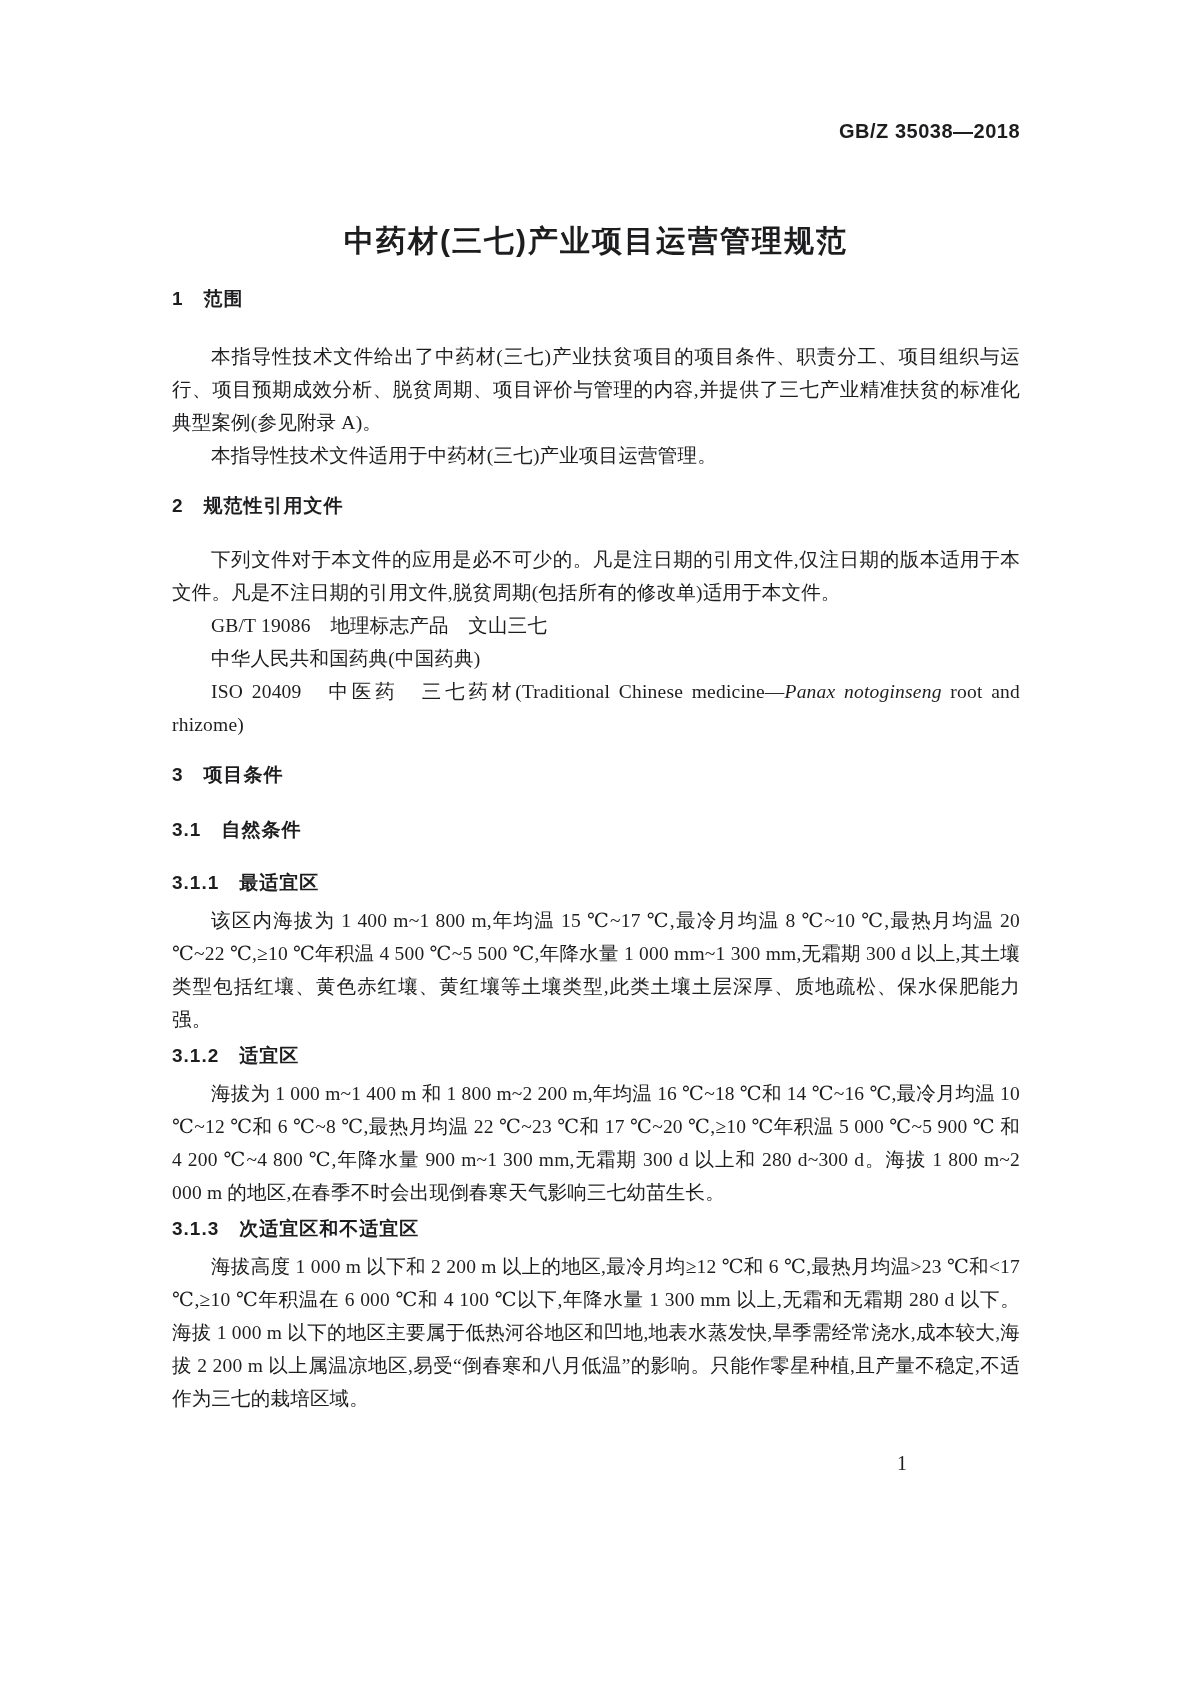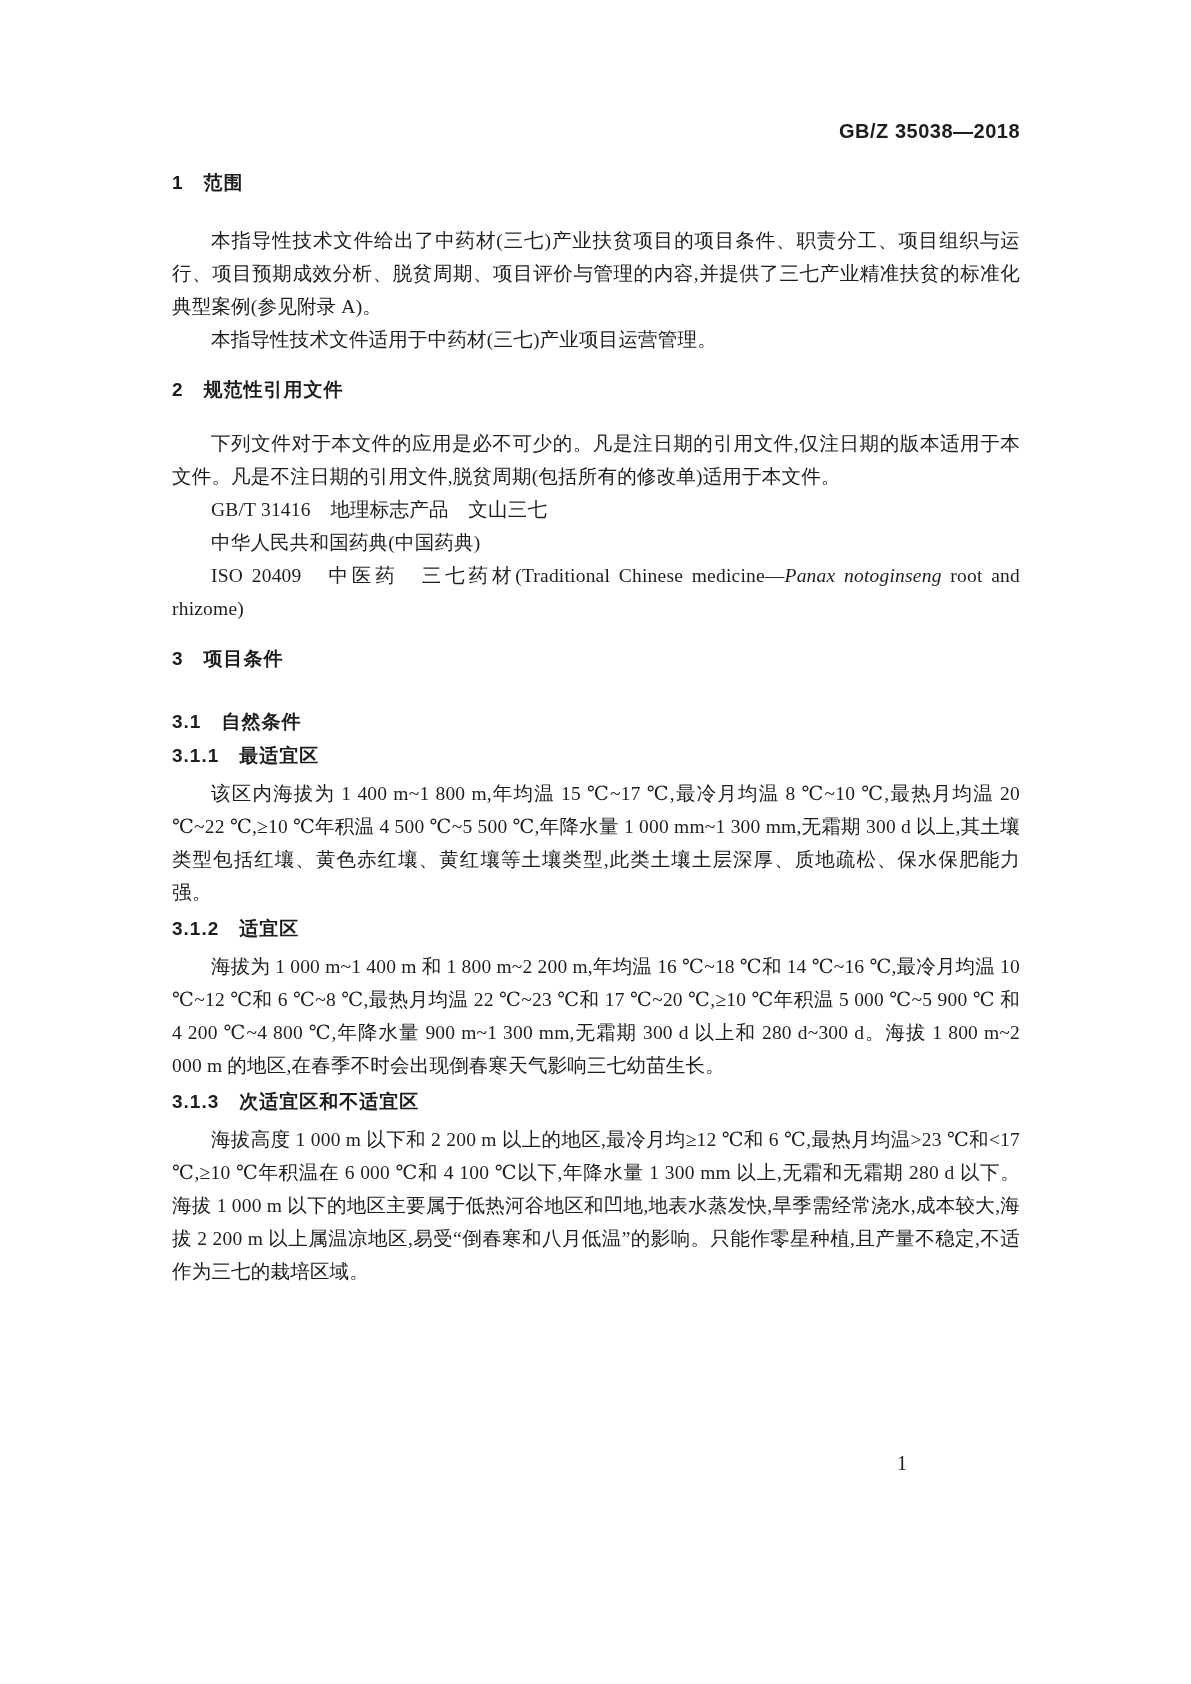--- a/index.html
+++ b/index.html
@@ -37,22 +37,22 @@
     .hd {
       font-family: "Liberation Sans", "DejaVu Sans", sans-serif;
       font-size: 19px;
       font-weight: 700;
       line-height: 23px;
       letter-spacing: 1px;
       margin: 0;
     }
     .hd.sec1 { margin-top: 28px; }
     .hd.sec  { margin-top: 22px; }
-    .hd.sub  { margin-top: 40px; }
-    .hd.sub2 { margin-top: 11px; }
+    .hd.sub  { margin-top: 32px; }
+    .hd.sub2 { margin-top: 30px; }
     .hd.sub2-tight { margin-top: 8px; }
     .para {
       margin: 0;
       font-size: 19.5px;
       line-height: 33px;
       text-align: justify;
       letter-spacing: 0.2px;
     }
     .para.indent { text-indent: 2em; }
     .mt30 { margin-top: 30px; }
@@ -67,32 +67,33 @@
       font-family: "Liberation Serif", "DejaVu Serif", serif;
     }
   </style>
 </head>
 <body>
 
 <div class="page">
 
   <div class="doc-number">GB/Z 35038—2018</div>
 
+  <h1 class="doc-title">中药材(三七)产业项目运营管理规范</h1>
 
   <h2 class="hd sec1">1　范围</h2>
 
   <p class="para indent mt30">本指导性技术文件给出了中药材(三七)产业扶贫项目的项目条件、职责分工、项目组织与运行、项目预期成效分析、脱贫周期、项目评价与管理的内容,并提供了三七产业精准扶贫的标准化典型案例(参见附录 A)。</p>
 
   <p class="para indent">本指导性技术文件适用于中药材(三七)产业项目运营管理。</p>
 
   <h2 class="hd sec">2　规范性引用文件</h2>
 
   <p class="para indent mt26">下列文件对于本文件的应用是必不可少的。凡是注日期的引用文件,仅注日期的版本适用于本文件。凡是不注日期的引用文件,脱贫周期(包括所有的修改单)适用于本文件。</p>
 
-  <p class="para indent">GB/T 31416　地理标志产品　文山三七</p>
+  <p class="para indent">GB/T 19086　地理标志产品　文山三七</p>
 
   <p class="para indent">中华人民共和国药典(中国药典)</p>
 
   <p class="para indent"><span>ISO 20409　中医药　三七药材(Traditional Chinese medicine—</span><span class="latin-italic">Panax notoginseng</span><span> root and rhizome)</span></p>
 
   <h2 class="hd sec">3　项目条件</h2>
 
   <h3 class="hd sub">3.1　自然条件</h3>
 
   <h4 class="hd sub2">3.1.1　最适宜区</h4>

